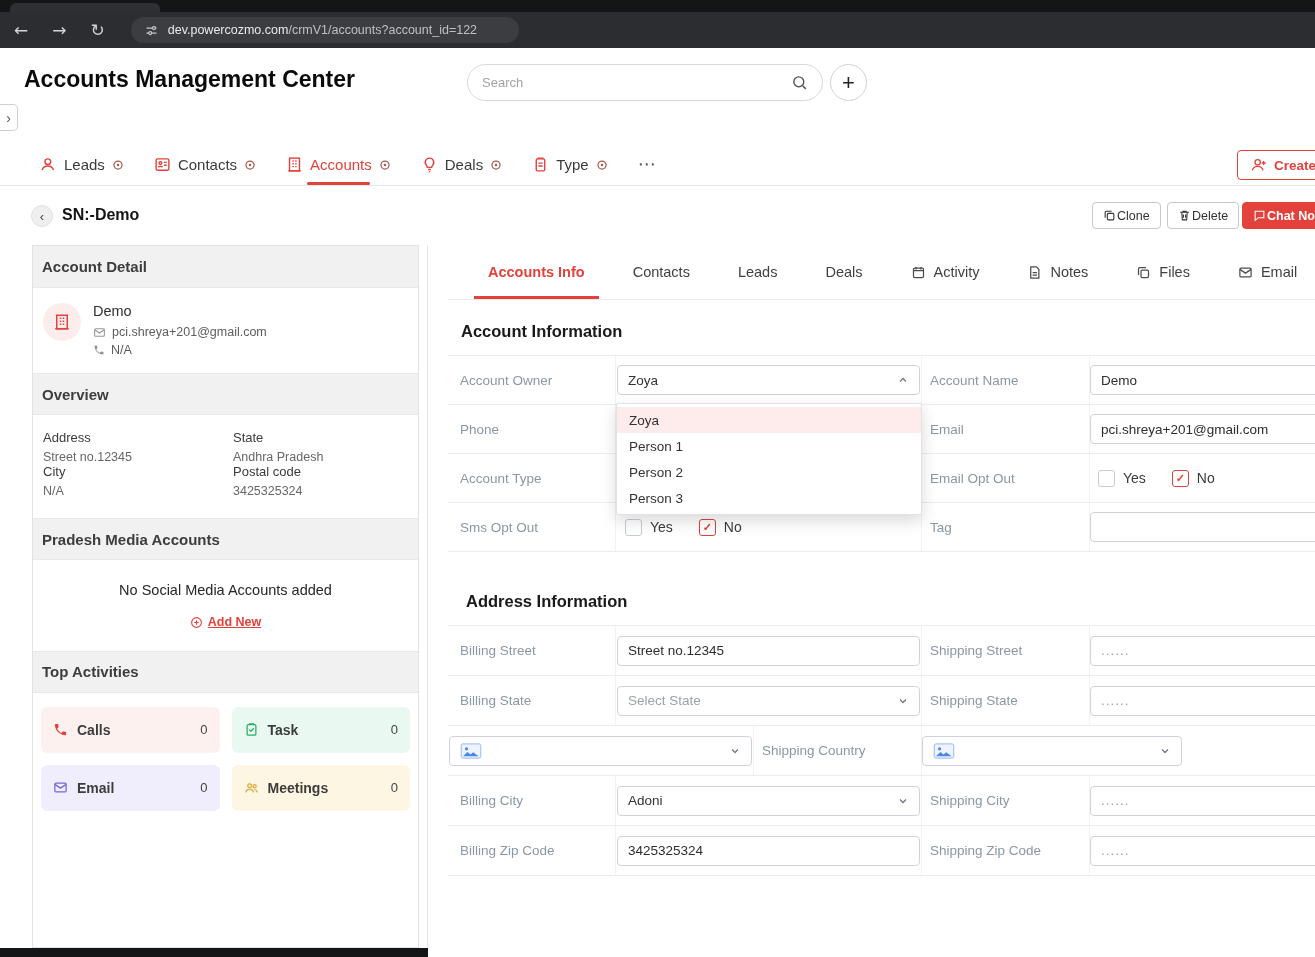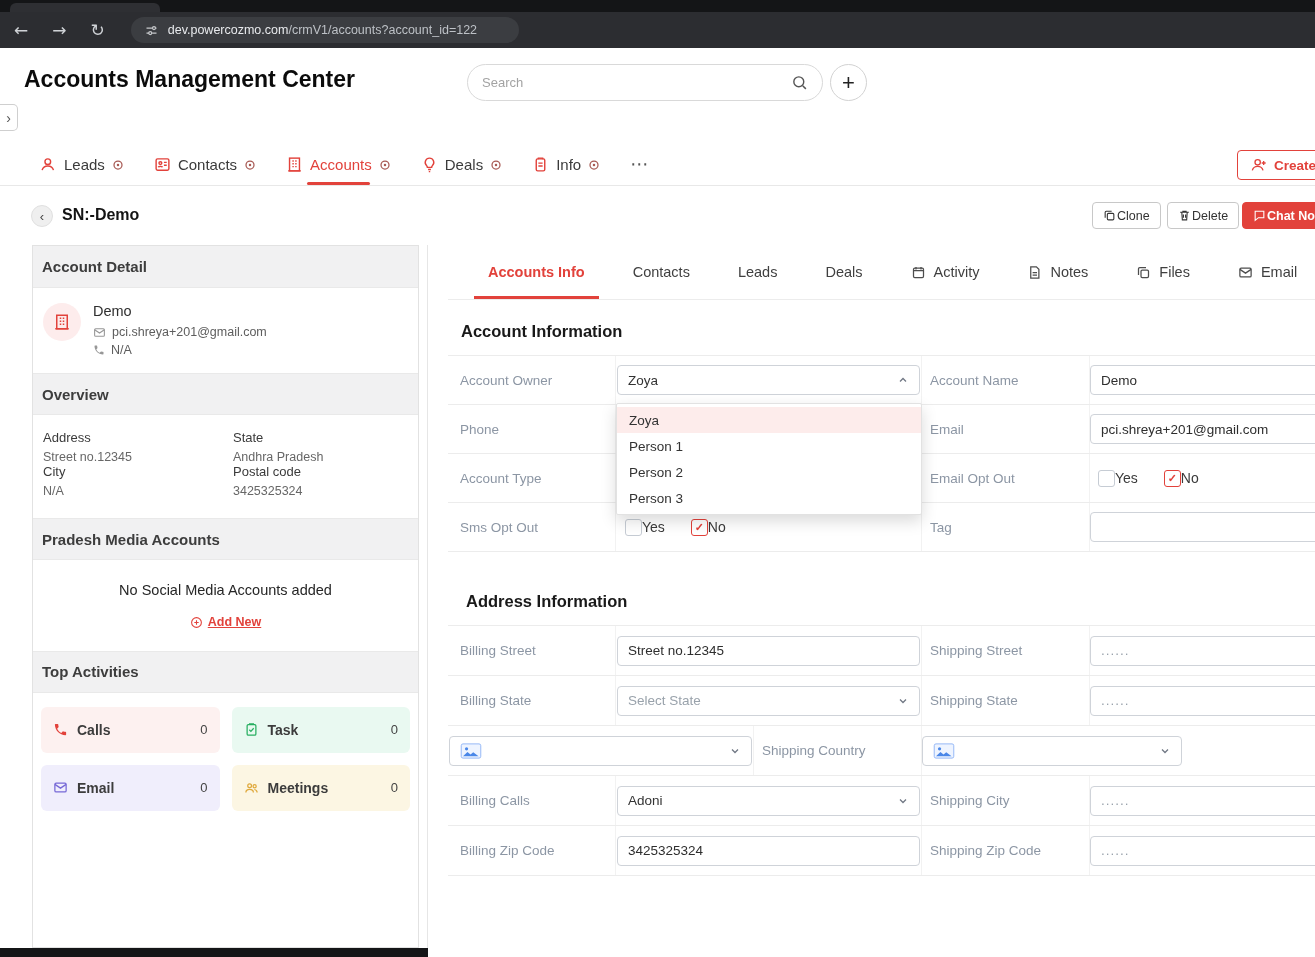--- a/index.html
+++ b/index.html
@@ -89,21 +89,21 @@
   .cl2{width:168px;padding-left:8px;display:flex;align-items:center;font-size:13.5px;color:#8c96a4;border-right:1px solid #f2f2f2}
   .cc2{flex:1;display:flex;align-items:center;min-width:0}
   .tin{height:30px;border:1px solid #cfd3d9;border-radius:4px;padding:0 10px;font-size:13.5px;font-family:"Liberation Sans",sans-serif;color:#2e2e2e;outline:none;background:#fff}
   .w-full{width:100%}
   .w-right{width:260px;flex:none}
   .tin.gray{color:#99a2ab;letter-spacing:1px}
   .selbox{height:30px;border:1px solid #cfd3d9;border-radius:4px;display:flex;align-items:center;justify-content:space-between;padding:0 10px;font-size:13.5px;color:#333;background:#fff;cursor:pointer}
   .selbox .ph{color:#99a2ab}
   .chev{display:flex;color:#707784}
   .ckgroup{display:flex;align-items:center;gap:26px;padding-left:8px}
-  .ck{display:flex;align-items:center;gap:0;font-size:14px;color:#3a3a3a;cursor:pointer}
+  .ck{display:flex;align-items:center;gap:8px;font-size:14px;color:#3a3a3a;cursor:pointer}
   .ckbox{width:17px;height:17px;border:1.5px solid #c6ccd4;border-radius:3px;background:#fff;display:flex;align-items:center;justify-content:center;font-size:11px;font-weight:700;color:transparent}
   .ckbox.checked{border-color:#e2423b;color:#e2423b}
 
   .dropdown{position:absolute;left:168px;top:47px;width:306px;background:#fff;border:1px solid #e2e2e2;box-shadow:0 6px 16px rgba(0,0,0,.15);z-index:30;padding:3px 0;border-radius:2px}
   .opt{height:26px;display:flex;align-items:center;padding-left:12px;font-size:13.5px;color:#333;cursor:pointer}
   .opt.selected{background:#fdeceb}
 
   .bottom-strip{position:absolute;left:0;top:948px;width:428px;height:9px;background:#141517}
 </style>
 </head>
@@ -209,21 +209,21 @@
           </svg>
         </span>
     </div>
     <div class="nav-item">
       <span class="mico">
           <svg width="17" height="17" viewBox="0 0 24 24" fill="none" stroke="currentColor" stroke-width="2">
             <rect x="6" y="4" width="12" height="17" rx="2"></rect>
             <path d="M9 4.5V3h6v1.5M9 10h6M9 14h6"></path>
           </svg>
         </span>
-      <span>Info</span>
+      <span>Type</span>
       <span class="tgt">
           <svg width="12" height="12" viewBox="0 0 24 24" fill="none" stroke="currentColor" stroke-width="2.5">
             <circle cx="12" cy="12" r="8"></circle>
             <circle cx="12" cy="12" r="2.5" fill="currentColor" stroke="none"></circle>
           </svg>
         </span>
     </div>
     <span class="nav-more">⋯</span>
   </div>
   <div class="create-btn">
@@ -580,21 +580,21 @@
               </span>
             <span class="chev">
                 <svg width="12" height="12" viewBox="0 0 24 24" fill="none" stroke="currentColor" stroke-width="2.5">
                   <path d="M6 9l6 6 6-6"></path>
                 </svg>
               </span>
           </div>
         </div>
       </div>
       <div class="frow h50">
-        <div class="cl">Billing Calls</div>
+        <div class="cl">Billing City</div>
         <div class="cc">
           <div class="selbox w-full">
             <span>Adoni</span>
             <span class="chev">
                 <svg width="12" height="12" viewBox="0 0 24 24" fill="none" stroke="currentColor" stroke-width="2.5">
                   <path d="M6 9l6 6 6-6"></path>
                 </svg>
               </span>
           </div>
         </div>

